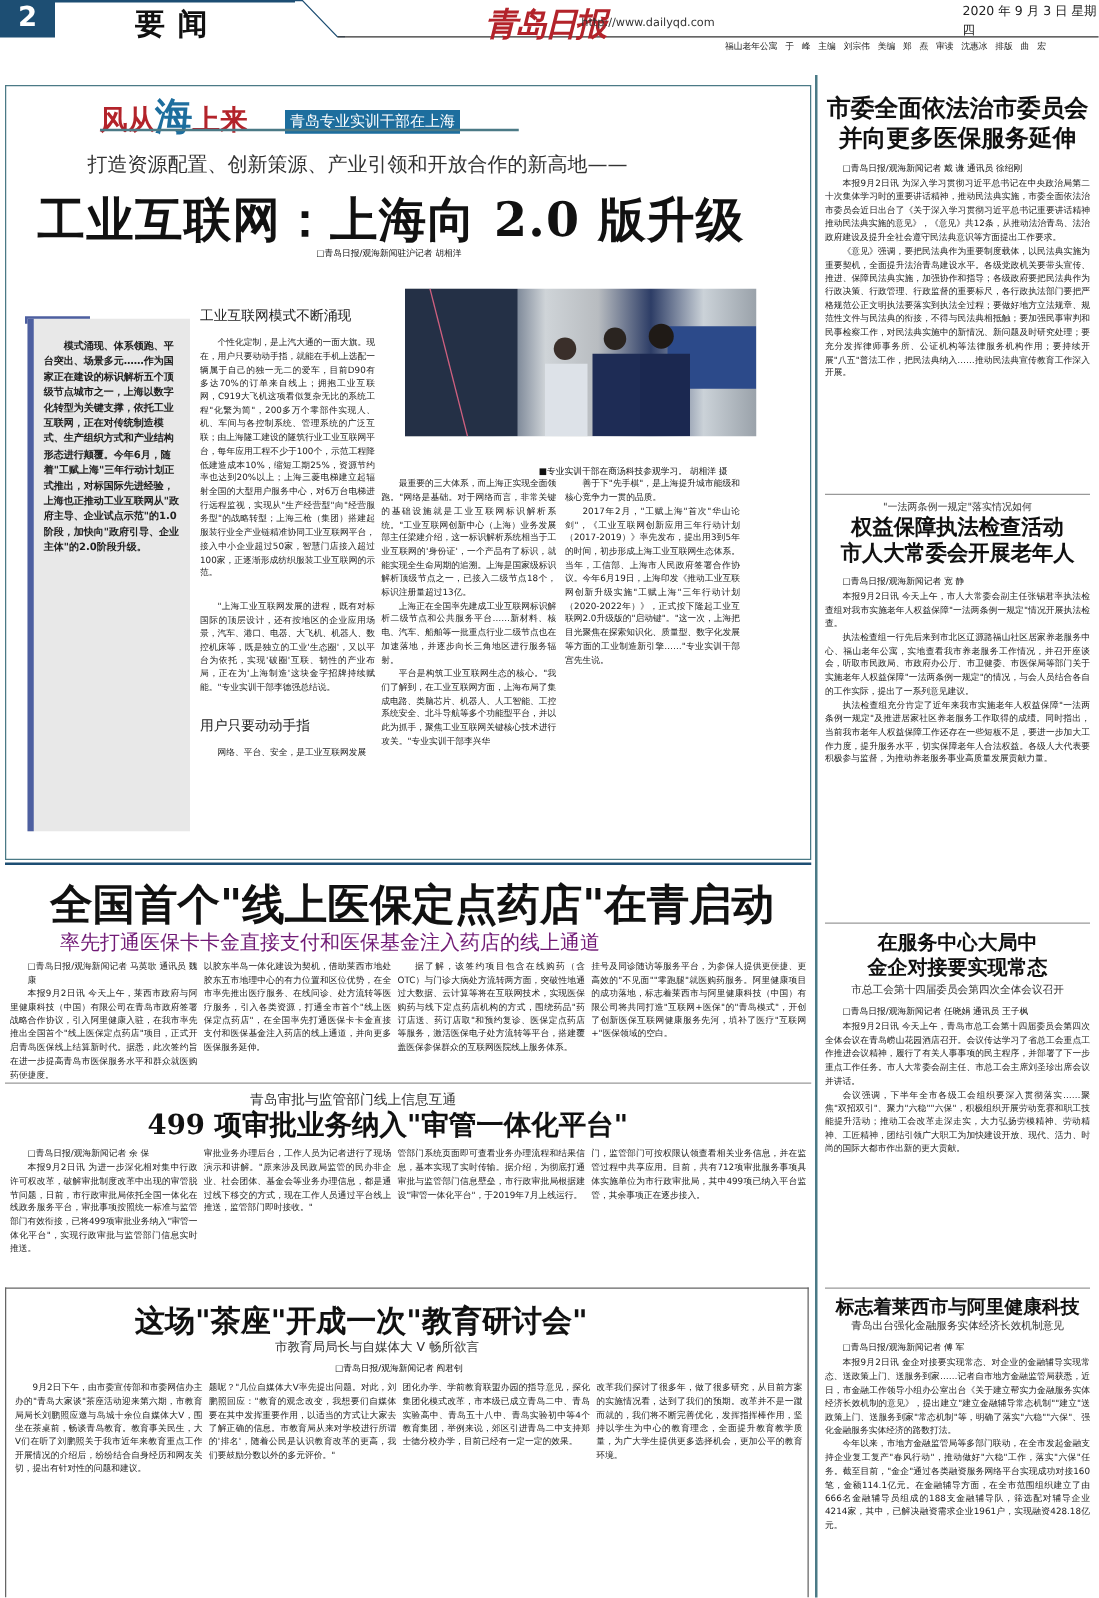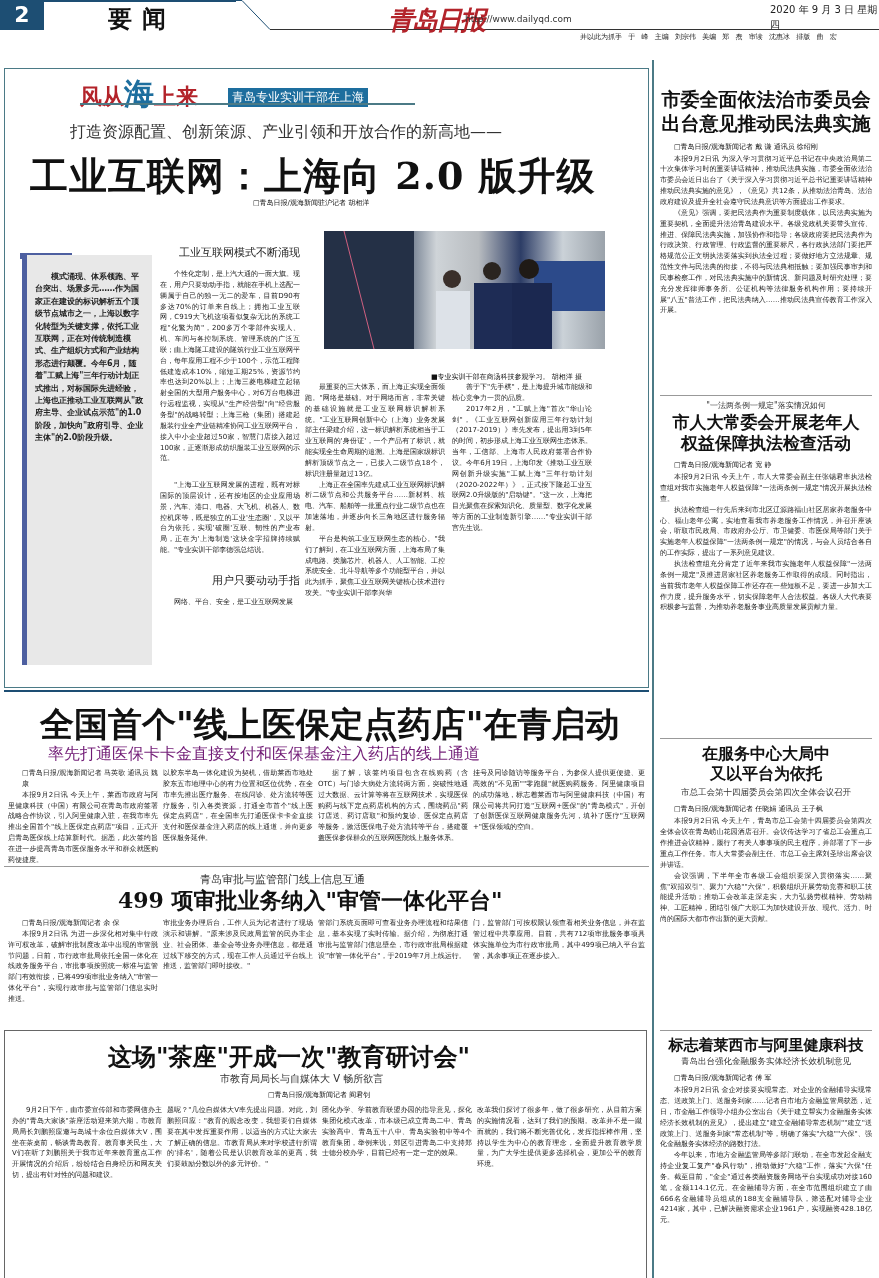--- a/index.html
+++ b/index.html
@@ -23,21 +23,21 @@
   .kicker-tag{left:228px;top:88px;background:#1d6e9e;color:#fff;font-size:12px;padding:1px 4px}
   .kickerline{left:80px;top:103px;width:335px;height:1.5px;background:#4b7a86}
   .subhead{left:70px;top:120px;font-size:16px;color:#333}
   .headline{left:30px;top:148px;font-family:"DejaVu Serif",serif;font-weight:bold;font-size:38px;letter-spacing:1px}
   .byline1{left:253px;top:198px;font-size:7px}
   .sidebox{left:22px;top:255px;width:130px;height:410px;background:#e8e8e8;border-left:5px solid #4d5fa0}
   .sideboxtop{left:20px;top:253px;width:52px;height:6px;background:#4d5fa0}
   .sidebox p{font-size:8px;line-height:1.55;padding:16px 8px 0 8px;font-weight:bold;text-indent:2em;color:#222}
   .col{font-size:7px;line-height:1.55;color:#222;text-align:justify}
   .col p{text-indent:2em}
-  .subtitle{font-size:11px;text-align:right;margin:4px 0 8px;color:#222}
+  .subtitle{font-size:11px;text-align:left;margin:4px 0 8px;color:#222}
   .photo{left:324px;top:231px;width:281px;height:118px;background:linear-gradient(90deg,#2a3446 0%,#3a4a64 25%,#cfd4d8 40%,#b8bcc0 55%,#2d3d66 70%,#cbd2d8 85%,#9aa2aa 100%)}
   .caption{left:431px;top:372px;font-size:7px}
   
   .rh1{font-family:"DejaVu Serif",serif;font-weight:bold;font-size:19px;text-align:center;line-height:1.25}
   .rsub{font-size:10px;text-align:center;color:#333}
   .rby{font-size:7px;padding-left:2em;margin:6px 0 2px}
   .sep{height:1px;background:#999}
   
   .h2big{left:40px;top:700px;font-family:"DejaVu Serif",serif;font-weight:bold;font-size:34px}
   .h2sub{left:48px;top:742px;font-size:16px;color:#701a75}
@@ -55,21 +55,21 @@
 <div class="abs pgnum">2</div>
 <div class="abs topline"></div>
 <div class="abs section">要闻</div>
 <div class="abs slant" style="border:none"><svg viewBox="0 0 40 30">
       <polyline points="0,0.5 6,0.5 34,29.5 40,29.5" fill="none" stroke="#1d4e73" stroke-width="1"></polyline>
     </svg></div>
 <div class="abs hline"></div>
 <div class="abs logo">青岛日报</div>
 <div class="abs url">http://www.dailyqd.com</div>
 <div class="abs date">2020 年 9 月 3 日  星期四</div>
-<div class="abs staff">并以此为抓手 于 峰    主编 刘宗伟  美编 郑 焘  审读 沈惠冰  排版 曲 宏</div>
+<div class="abs staff">福山老年公寓 于 峰    主编 刘宗伟  美编 郑 焘  审读 沈惠冰  排版 曲 宏</div>
 
 <div class="abs featbox"></div>
 <div class="abs kicker"><span>风从</span><span class="hai">海</span><span>上来</span></div>
 <div class="abs kicker-tag">青岛专业实训干部在上海</div>
 <div class="abs kickerline"></div>
 <div class="abs subhead">打造资源配置、创新策源、产业引领和开放合作的新高地——</div>
 <div class="abs headline">工业互联网：上海向 2.0 版升级</div>
 <div class="abs byline1">□青岛日报/观海新闻驻沪记者  胡相洋</div>
 
 <div class="abs sideboxtop"></div>
@@ -109,52 +109,52 @@
 </div>
 <div class="abs col" style="left:452px;top:382px;width:140px;height:300px;overflow:hidden">
   <p>善于下"先手棋"，是上海提升城市能级和核心竞争力一贯的品质。</p>
   <p>2017年2月，"工赋上海"首次"华山论剑"，《工业互联网创新应用三年行动计划（2017-2019）》率先发布，提出用3到5年的时间，初步形成上海工业互联网生态体系。当年，工信部、上海市人民政府签署合作协议。今年6月19日，上海印发《推动工业互联网创新升级实施"工赋上海"三年行动计划（2020-2022年）》，正式按下隆起工业互联网2.0升级版的"启动键"。"这一次，上海把目光聚焦在探索知识化、质量型、数字化发展等方面的工业制造新引擎……"专业实训干部宫先生说。</p>
 </div>
 
 <div class="abs divider" style="left:4px;top:690px;width:645px;height:2px"></div>
 
 <div class="abs" style="left:652px;top:60px;width:1.5px;height:1220px;background:#4b7a86"></div>
 
-<div class="abs" style="left:660px;top:88px;width:212px">
+<div class="abs" style="left:660px;top:76px;width:212px">
   <div class="rh1">
       <div>市委全面依法治市委员会</div>
-      <div>出台意见推动民法典实施</div>
+      <div>并向更多医保服务延伸</div>
     </div>
   <div class="rby">□青岛日报/观海新闻记者  戴 谦  通讯员  徐绍刚</div>
   <div class="col" style="height:260px;overflow:hidden">
     <p>本报9月2日讯  为深入学习贯彻习近平总书记在中央政治局第二十次集体学习时的重要讲话精神，推动民法典实施，市委全面依法治市委员会近日出台了《关于深入学习贯彻习近平总书记重要讲话精神推动民法典实施的意见》，《意见》共12条，从推动法治青岛、法治政府建设及提升全社会遵守民法典意识等方面提出工作要求。</p>
     <p>《意见》强调，要把民法典作为重要制度载体，以民法典实施为重要契机，全面提升法治青岛建设水平。各级党政机关要带头宣传、推进、保障民法典实施，加强协作和指导；各级政府要把民法典作为行政决策、行政管理、行政监督的重要标尺，各行政执法部门要把严格规范公正文明执法要落实到执法全过程；要做好地方立法规章、规范性文件与民法典的衔接，不得与民法典相抵触；要加强民事审判和民事检察工作，对民法典实施中的新情况、新问题及时研究处理；要充分发挥律师事务所、公证机构等法律服务机构作用；要持续开展"八五"普法工作，把民法典纳入……推动民法典宣传教育工作深入开展。</p>
   </div>
 </div>
 <div class="abs sep" style="left:660px;top:395px;width:212px"></div>
 
 <div class="abs" style="left:660px;top:400px;width:212px">
   <div class="rsub" style="font-size:8px">"一法两条例一规定"落实情况如何</div>
   <div class="rh1" style="font-size:17px">
+      <div>权益保障执法检查活动</div>
       <div>市人大常委会开展老年人</div>
-      <div>权益保障执法检查活动</div>
     </div>
   <div class="rby">□青岛日报/观海新闻记者  宽 静</div>
   <div class="col" style="height:235px;overflow:hidden">
     <p>本报9月2日讯  今天上午，市人大常委会副主任张锡君率执法检查组对我市实施老年人权益保障"一法两条例一规定"情况开展执法检查。</p>
     <p>执法检查组一行先后来到市北区辽源路福山社区居家养老服务中心、福山老年公寓，实地查看我市养老服务工作情况，并召开座谈会，听取市民政局、市政府办公厅、市卫健委、市医保局等部门关于实施老年人权益保障"一法两条例一规定"的情况，与会人员结合各自的工作实际，提出了一系列意见建议。</p>
     <p>执法检查组充分肯定了近年来我市实施老年人权益保障"一法两条例一规定"及推进居家社区养老服务工作取得的成绩。同时指出，当前我市老年人权益保障工作还存在一些短板不足，要进一步加大工作力度，提升服务水平，切实保障老年人合法权益。各级人大代表要积极参与监督，为推动养老服务事业高质量发展贡献力量。</p>
   </div>
 </div>
 <div class="abs sep" style="left:660px;top:738px;width:212px"></div>
 
 <div class="abs" style="left:660px;top:744px;width:212px">
   <div class="rh1" style="font-size:16px">
       <div>在服务中心大局中</div>
-      <div>又以平台为依托</div>
+      <div>金企对接要实现常态</div>
     </div>
   <div class="rsub" style="font-size:8.5px;margin-top:2px">市总工会第十四届委员会第四次全体会议召开</div>
   <div class="rby">□青岛日报/观海新闻记者  任晓娟  通讯员  王子枫</div>
   <div class="col" style="height:200px;overflow:hidden">
     <p>本报9月2日讯  今天上午，青岛市总工会第十四届委员会第四次全体会议在青岛崂山花园酒店召开。会议传达学习了省总工会重点工作推进会议精神，履行了有关人事事项的民主程序，并部署了下一步重点工作任务。市人大常委会副主任、市总工会主席刘圣珍出席会议并讲话。</p>
     <p>会议强调，下半年全市各级工会组织要深入贯彻落实……聚焦"双招双引"、聚力"六稳""六保"，积极组织开展劳动竞赛和职工技能提升活动；推动工会改革走深走实，大力弘扬劳模精神、劳动精神、工匠精神，团结引领广大职工为加快建设开放、现代、活力、时尚的国际大都市作出新的更大贡献。</p>
   </div>
 </div>
 <div class="abs sep" style="left:660px;top:1030px;width:212px"></div>
 

